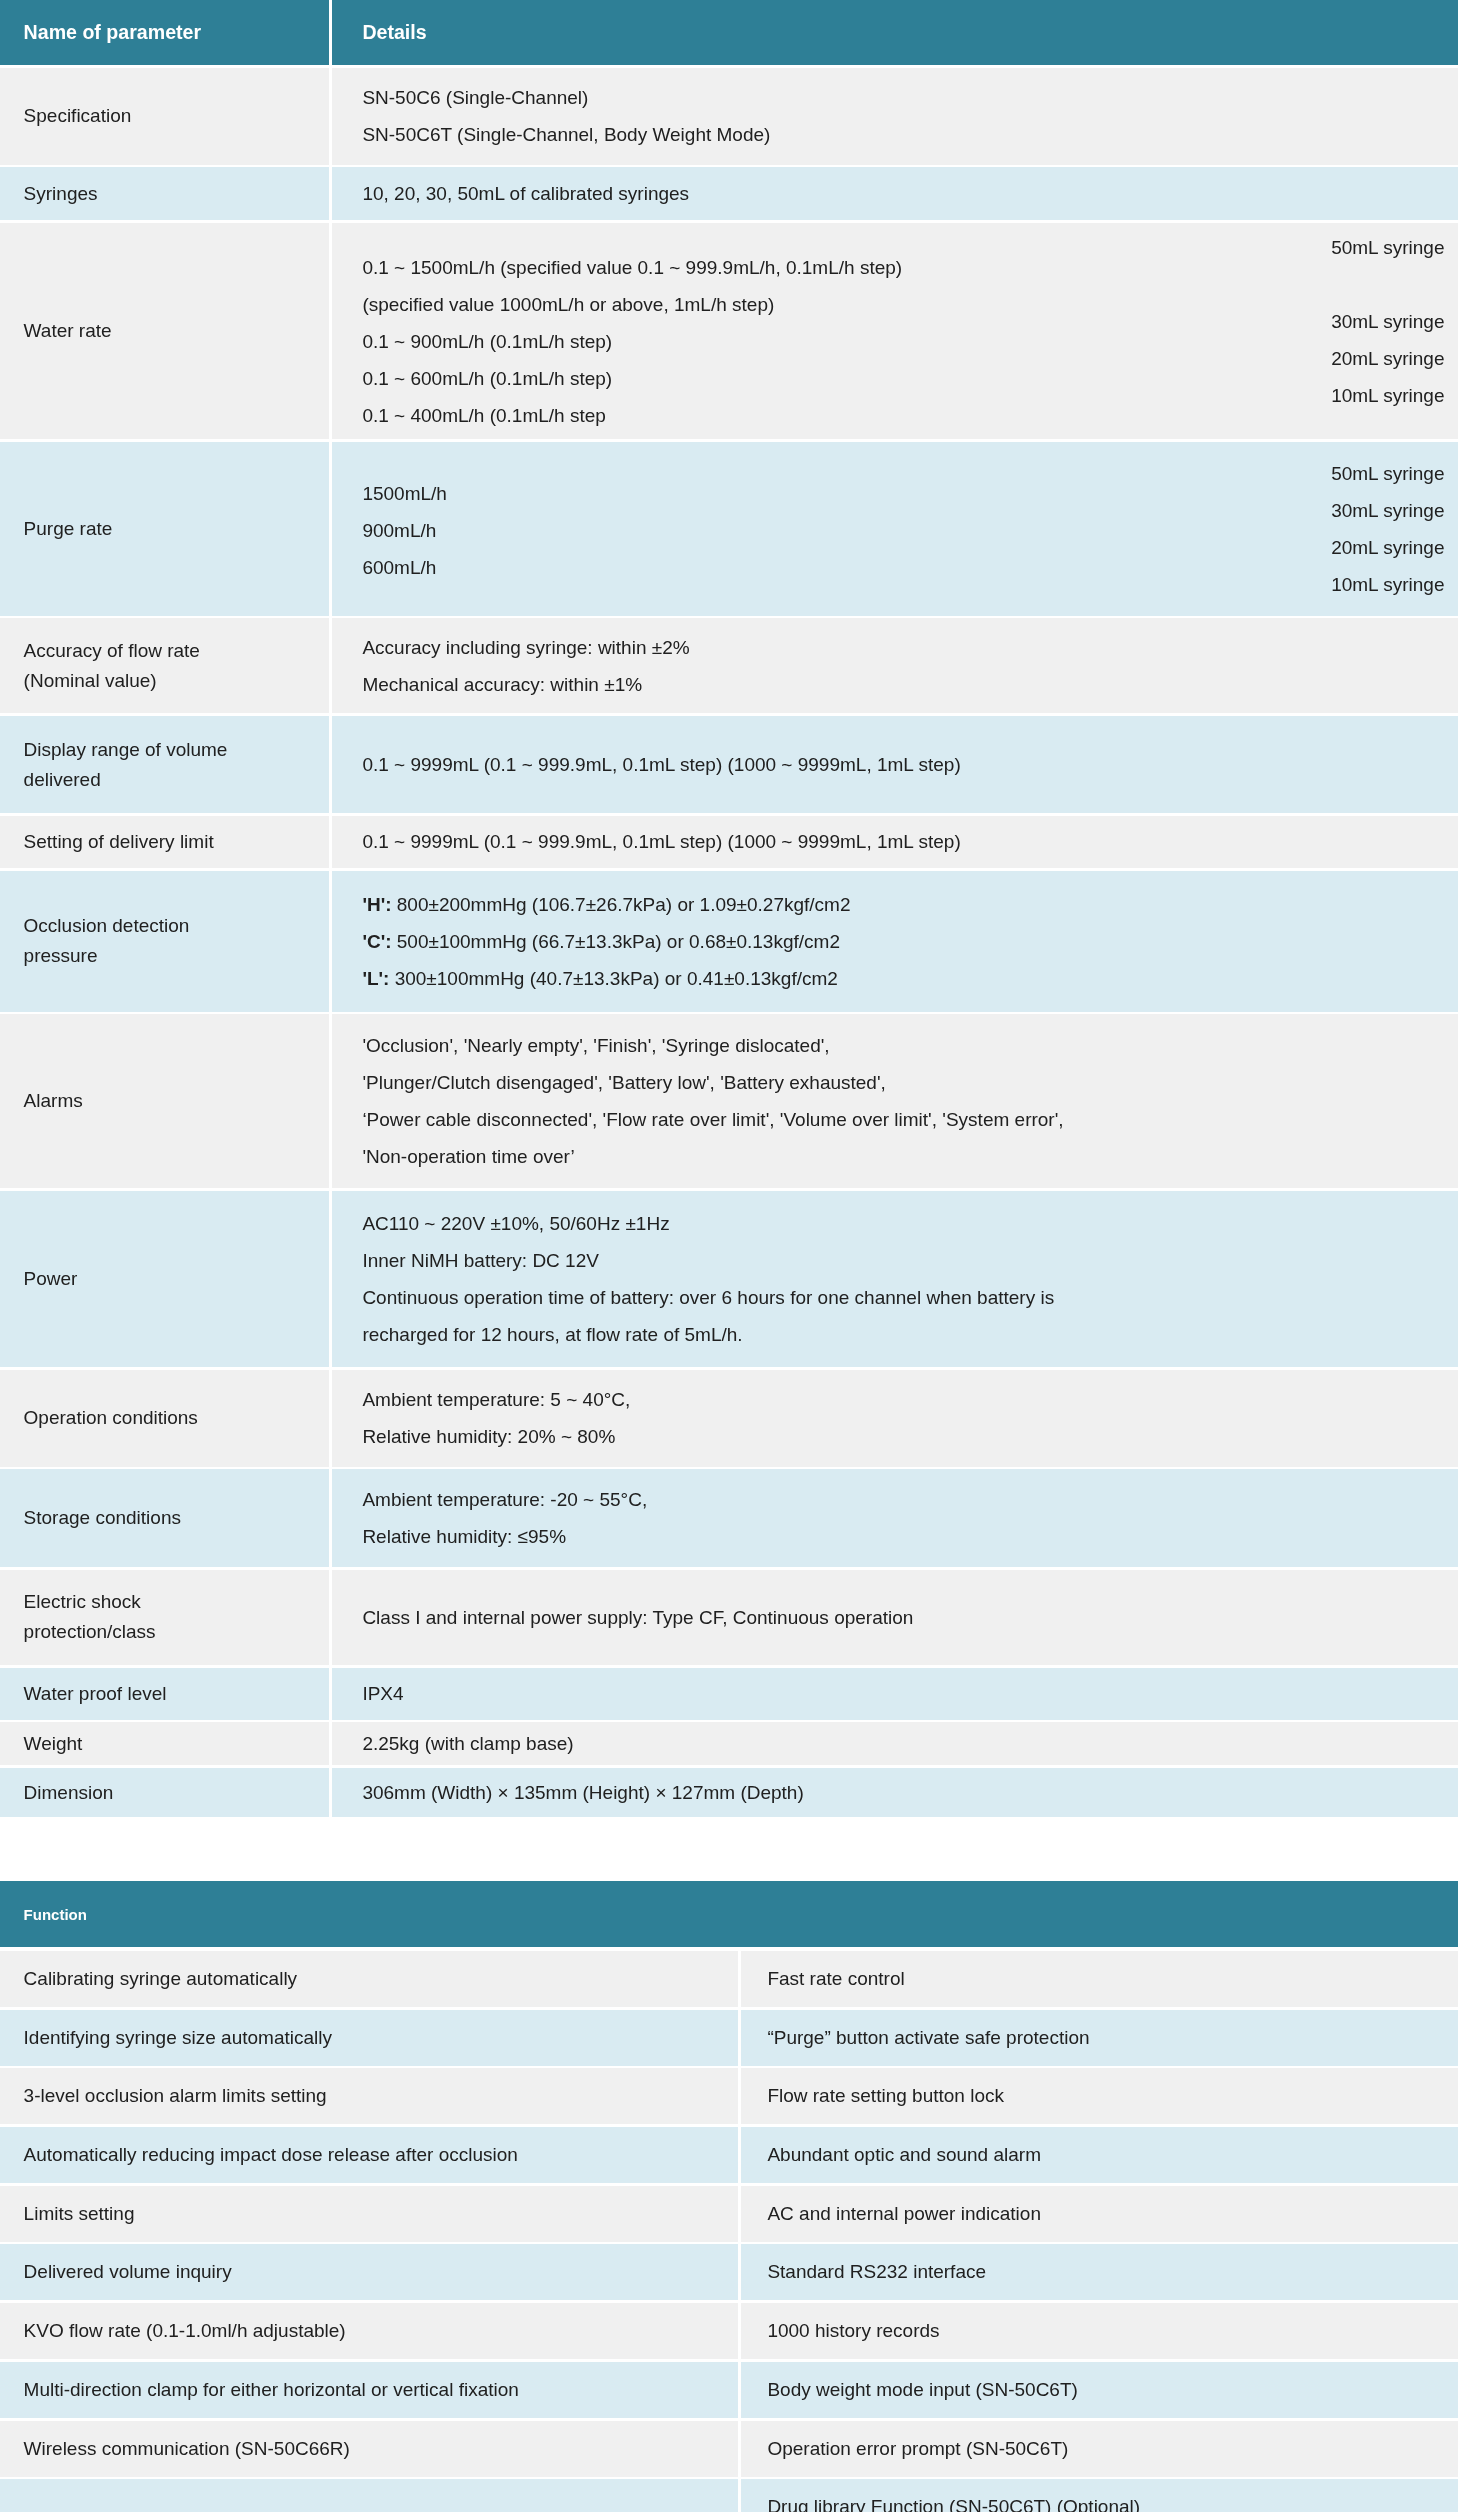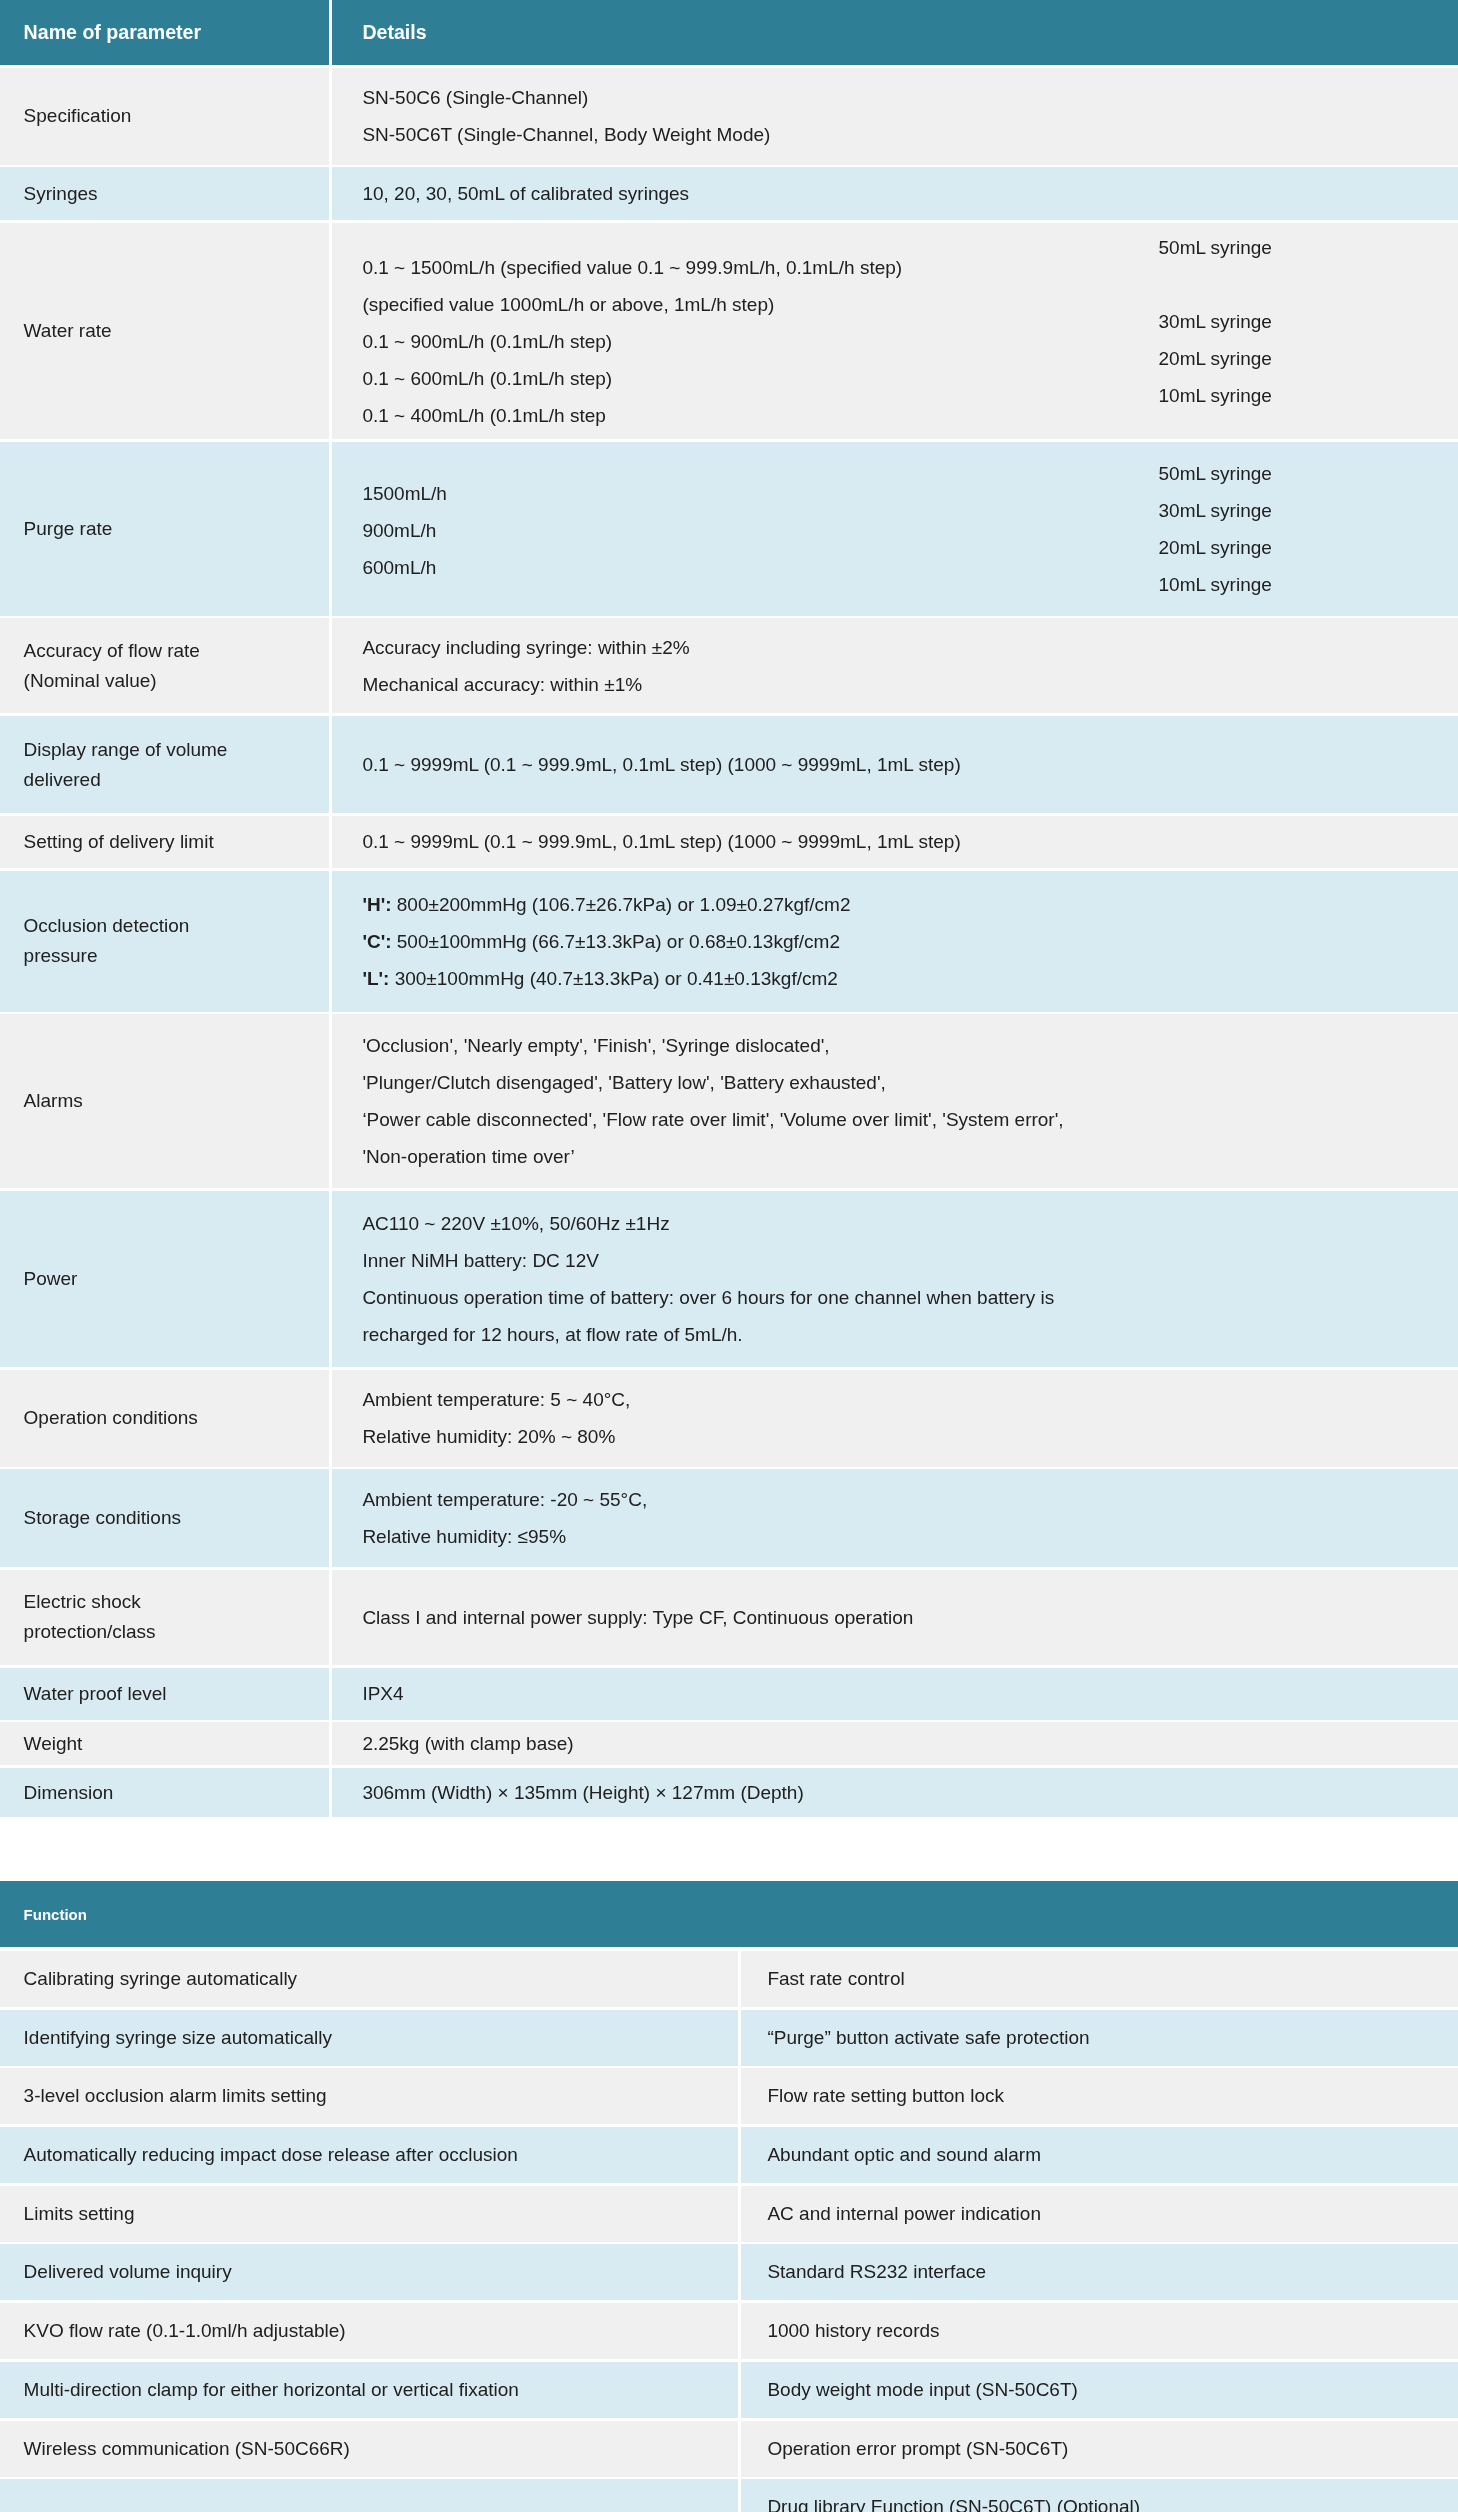--- a/index.html
+++ b/index.html
@@ -37,21 +37,21 @@
     flex: 1; margin-left: 3.4px;
     padding: 8px 13.5px 8px 30px;
     display: flex; flex-direction: column; justify-content: center;
     font-size: 19px; line-height: 37px;
   }
   .details-cell .dline { min-height: 37px; }
 
   .split { display: flex; align-items: flex-start; width: 100%; }
   .split-main { flex: 1; margin-top: 20px; }
   .split-right { width: 286px; min-width: 286px; }
-  .split-right .rline { height: 37px; }
+  .split-right .rline { height: 37px; text-align: right; }
 
   .b { font-weight: bold; }
 
   
   .section-gap { height: 64px; background: #ffffff; }
 
   .function-header {
     height: 66px; background: #2e7f96; color: #ffffff;
     display: flex; align-items: center; padding-left: 23.6px;
     font-size: 15px; font-weight: bold;

